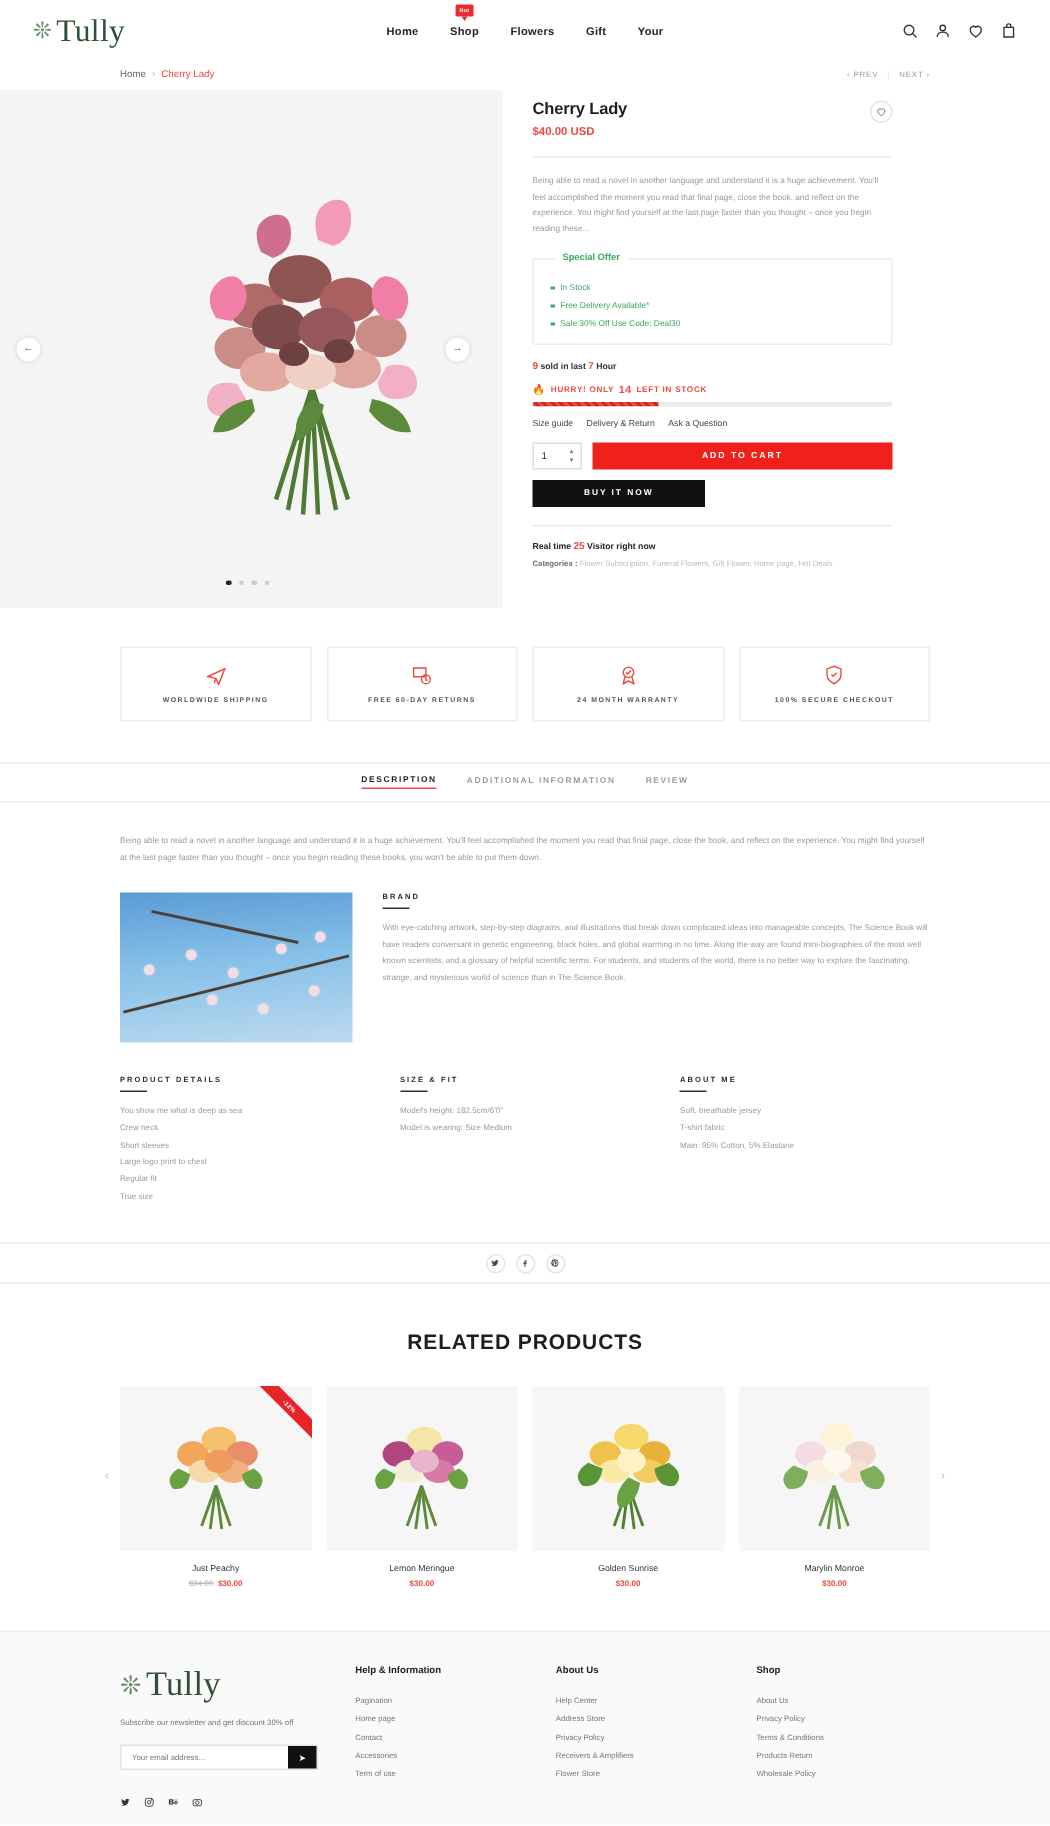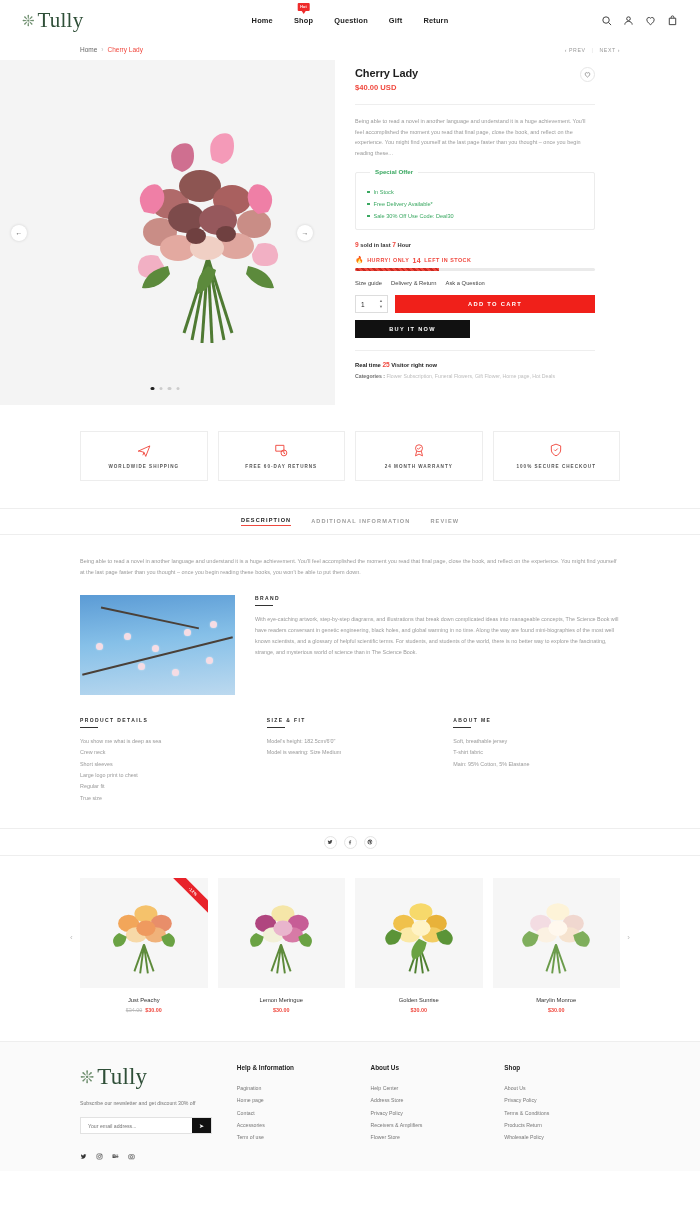--- a/index.html
+++ b/index.html
@@ -185,23 +185,23 @@
     <div class="logo">
       <span class="logo-mark">❊</span>
       <span class="logo-text">Tully</span>
     </div>
     <div class="nav">
       <div class="nav-item"><span>Home</span></div>
       <div class="nav-item">
         <span class="hot-badge">Hot</span>
         <span>Shop</span>
       </div>
-      <div class="nav-item"><span>Question</span></div>
+      <div class="nav-item"><span>Flowers</span></div>
       <div class="nav-item"><span>Gift</span></div>
-      <div class="nav-item"><span>Return</span></div>
+      <div class="nav-item"><span>Your</span></div>
     </div>
     <div class="head-icons">
       <span class="hicon">
           <svg viewBox="0 0 24 24" fill="none" stroke="currentColor" stroke-width="2">
             <circle cx="11" cy="11" r="7"></circle>
             <line x1="16.5" y1="16.5" x2="22" y2="22"></line>
           </svg>
         </span>
       <span class="hicon">
           <svg viewBox="0 0 24 24" fill="none" stroke="currentColor" stroke-width="2">
@@ -477,20 +477,21 @@
         </svg>
       </span>
     <span class="share-btn">
         <svg viewBox="0 0 24 24" fill="currentColor">
           <path d="M12 2a10 10 0 0 0-3.6 19.3c-.1-.8-.2-2 0-2.9l1.2-5.1s-.3-.6-.3-1.5c0-1.4.8-2.5 1.9-2.5.9 0 1.3.7 1.3 1.5 0 .9-.6 2.2-.9 3.5-.2 1 .5 1.9 1.6 1.9 1.9 0 3.2-2.4 3.2-5.3 0-2.2-1.5-3.8-4.2-3.8-3 0-4.9 2.3-4.9 4.8 0 .9.3 1.5.7 2 .2.2.2.3.1.6l-.2.9c-.1.3-.3.4-.5.3-1.4-.6-2-2.1-2-3.8 0-2.9 2.4-6.3 7.2-6.3 3.9 0 6.4 2.8 6.4 5.8 0 4-2.2 6.9-5.4 6.9-1.1 0-2.1-.6-2.4-1.3l-.7 2.6c-.2.8-.7 1.8-1.1 2.5A10 10 0 1 0 12 2z"></path>
         </svg>
       </span>
   </div>
 
   <div class="container">
+    <div class="rel-title">RELATED PRODUCTS</div>
     <div class="rel-wrap">
       <span class="rel-arrow left">‹</span>
       <span class="rel-arrow right">›</span>
       <div class="rel-grid">
 
         <div class="rel-card">
           <div class="rel-imgbox">
             <div class="ribbon">
                 <span>-12%</span>
               </div>

